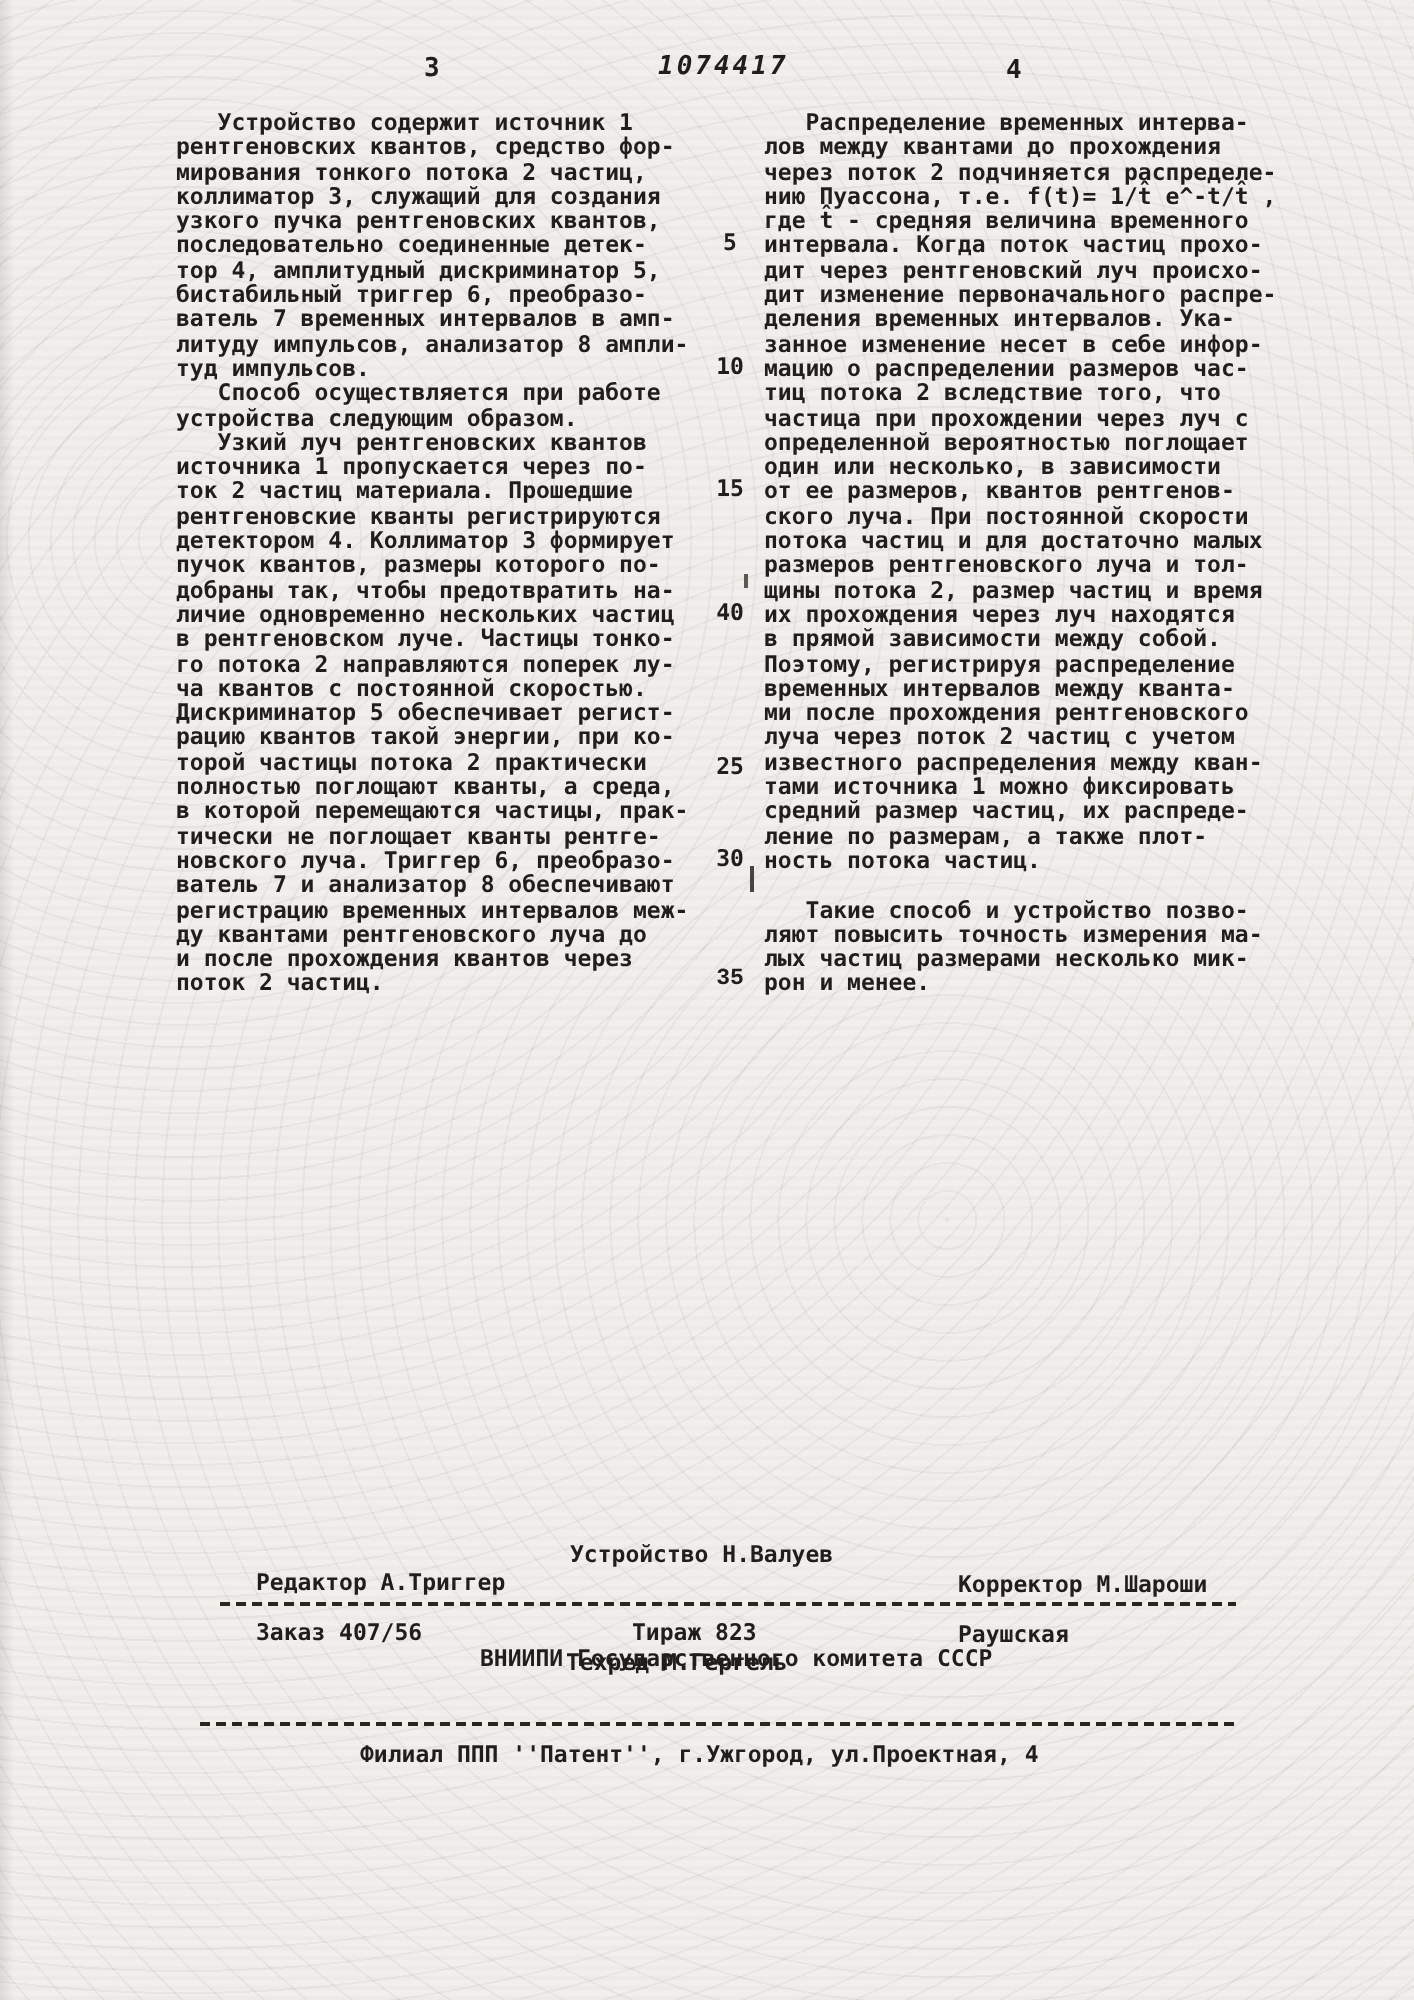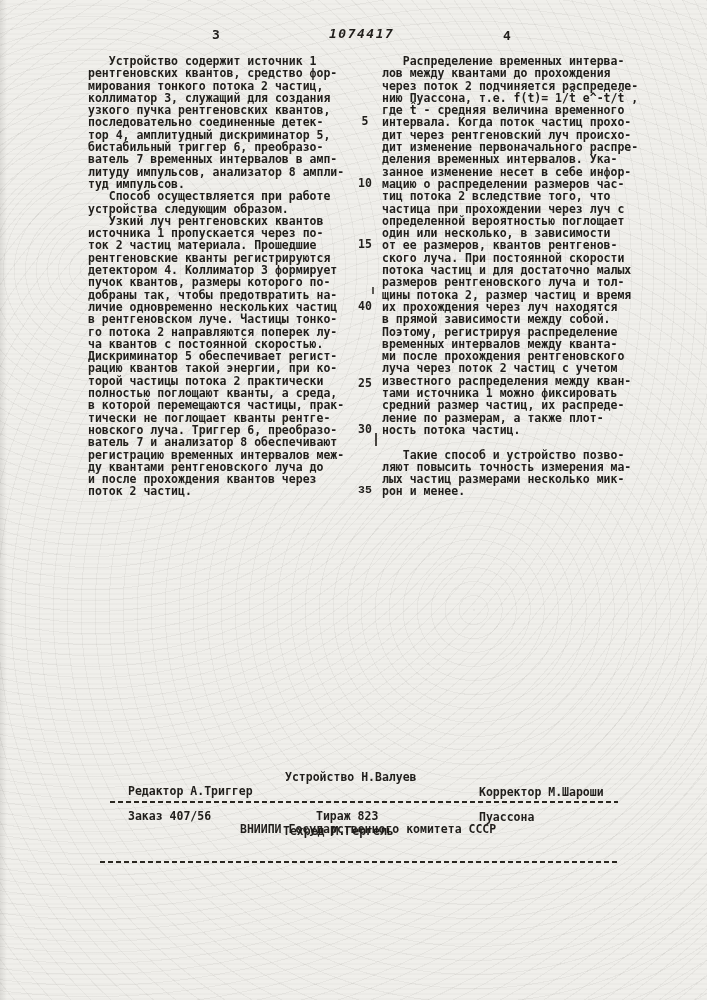--- a/index.html
+++ b/index.html
@@ -87,19 +87,20 @@
 
   <div class="ftr f-compositor">Устройство Н.Валуев</div>
   <div class="ftr f-editor">Редактор А.Триггер</div>
   <div class="ftr f-techred">Техред М.Гергель</div>
   <div class="ftr f-corrector">Корректор М.Шароши</div>
 
   <div class="dash dash-top"></div>
 
   <div class="ftr f-order">Заказ 407/56</div>
   <div class="ftr f-tirazh">Тираж 823</div>
-  <div class="ftr f-podpisnoe">Пуассона</div>
+  <div class="ftr f-podpisnoe">Раушская</div>
   <div class="ftr f-org1">ВНИИПИ Государственного комитета СССР</div>
 
   <div class="dash dash-bottom"></div>
 
+  <div class="ftr f-branch">Филиал ППП ''Патент'', г.Ужгород, ул.Проектная, 4</div>
 
 </div>
 
 </body></html>

